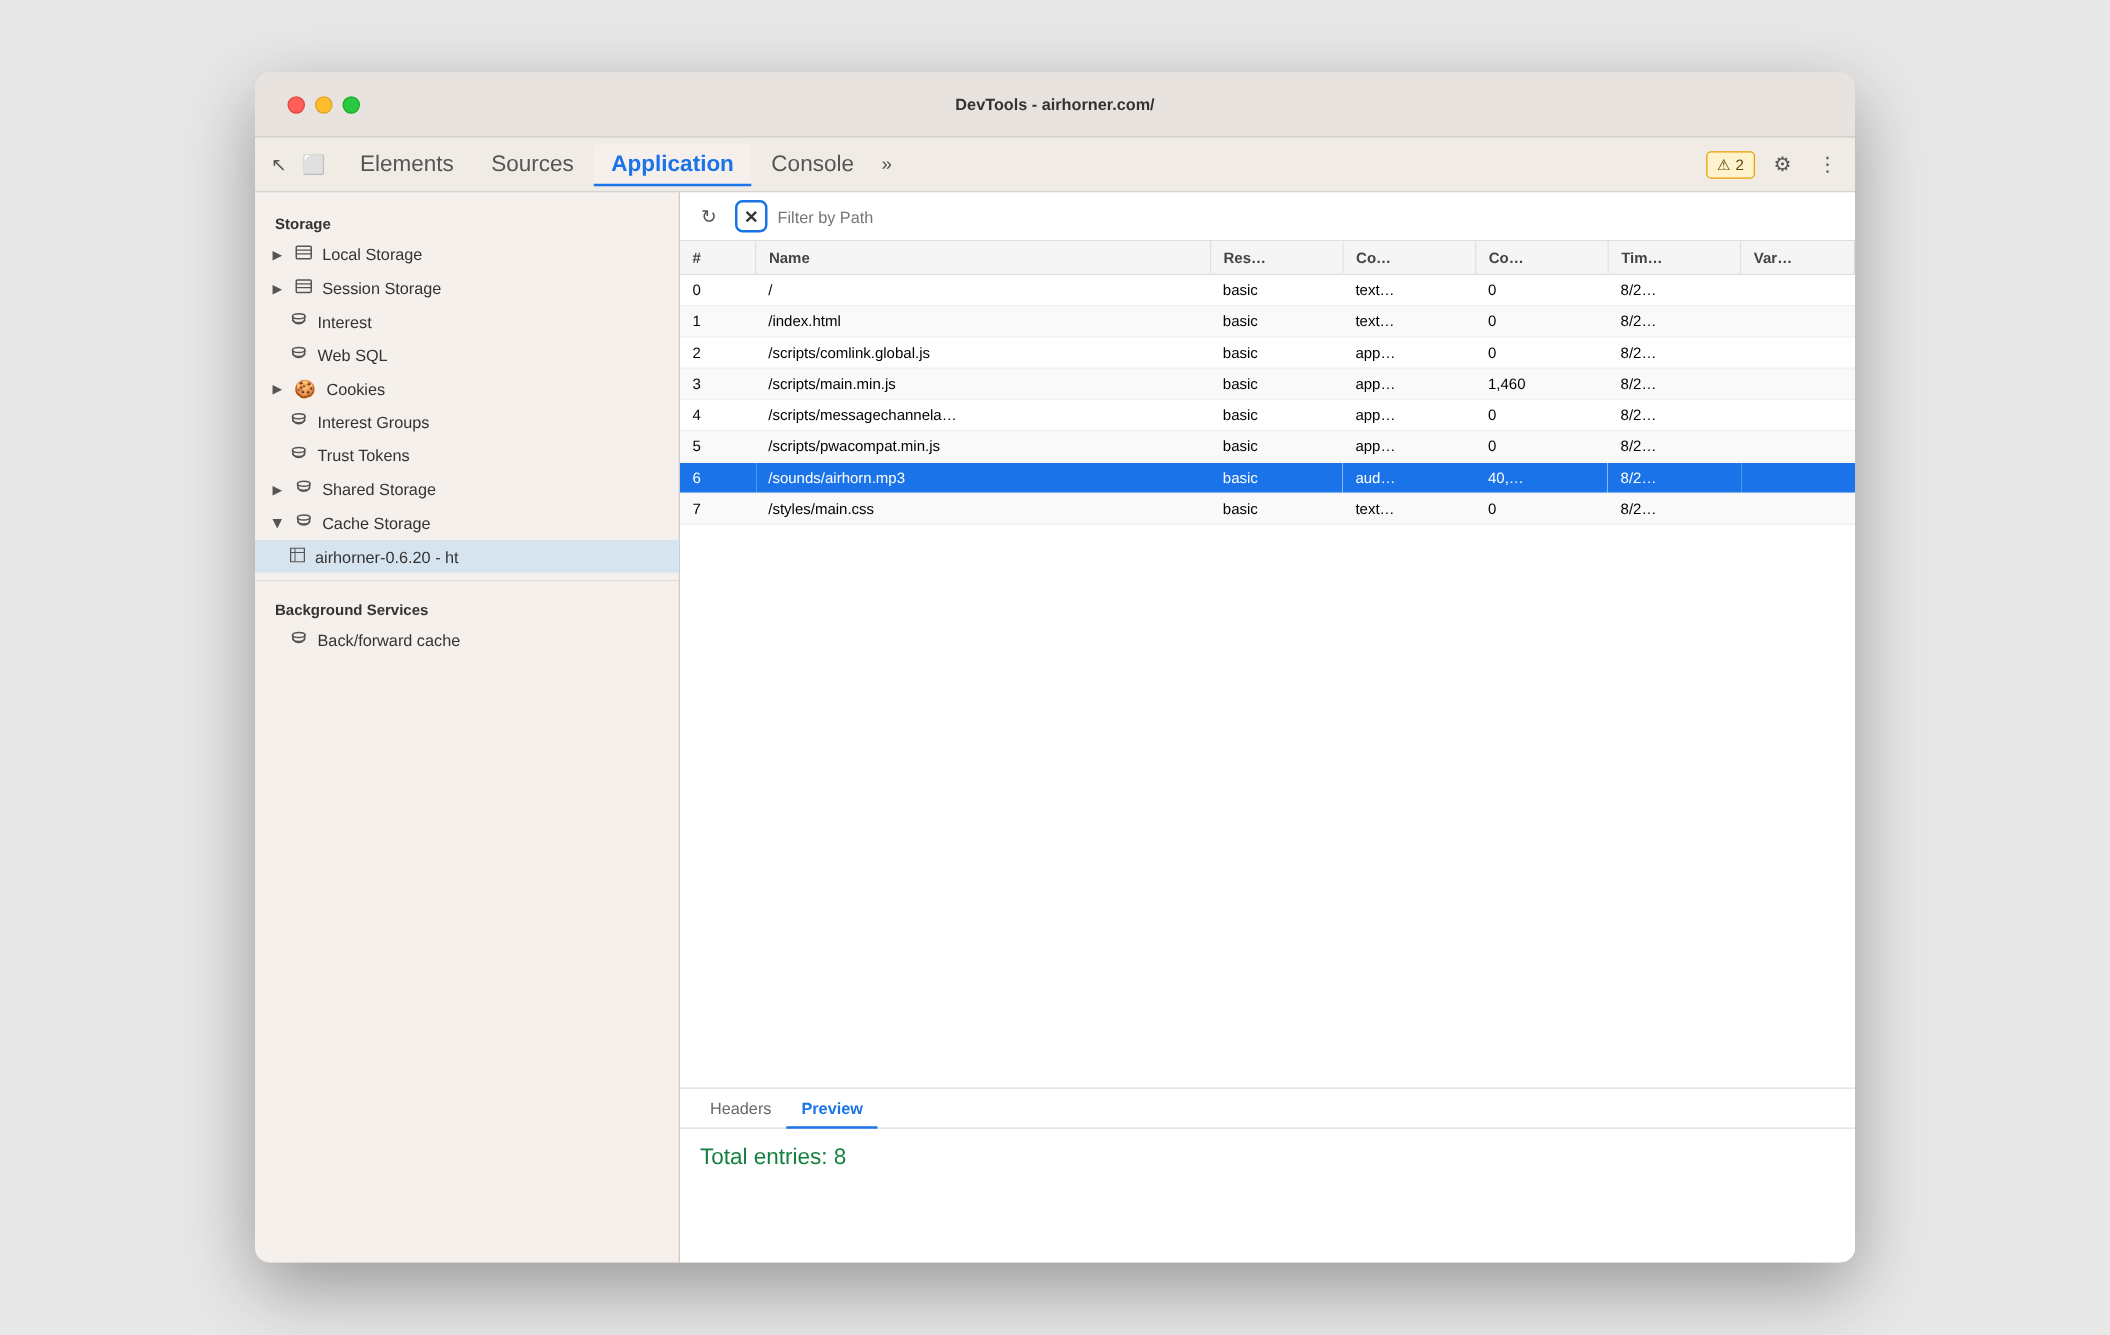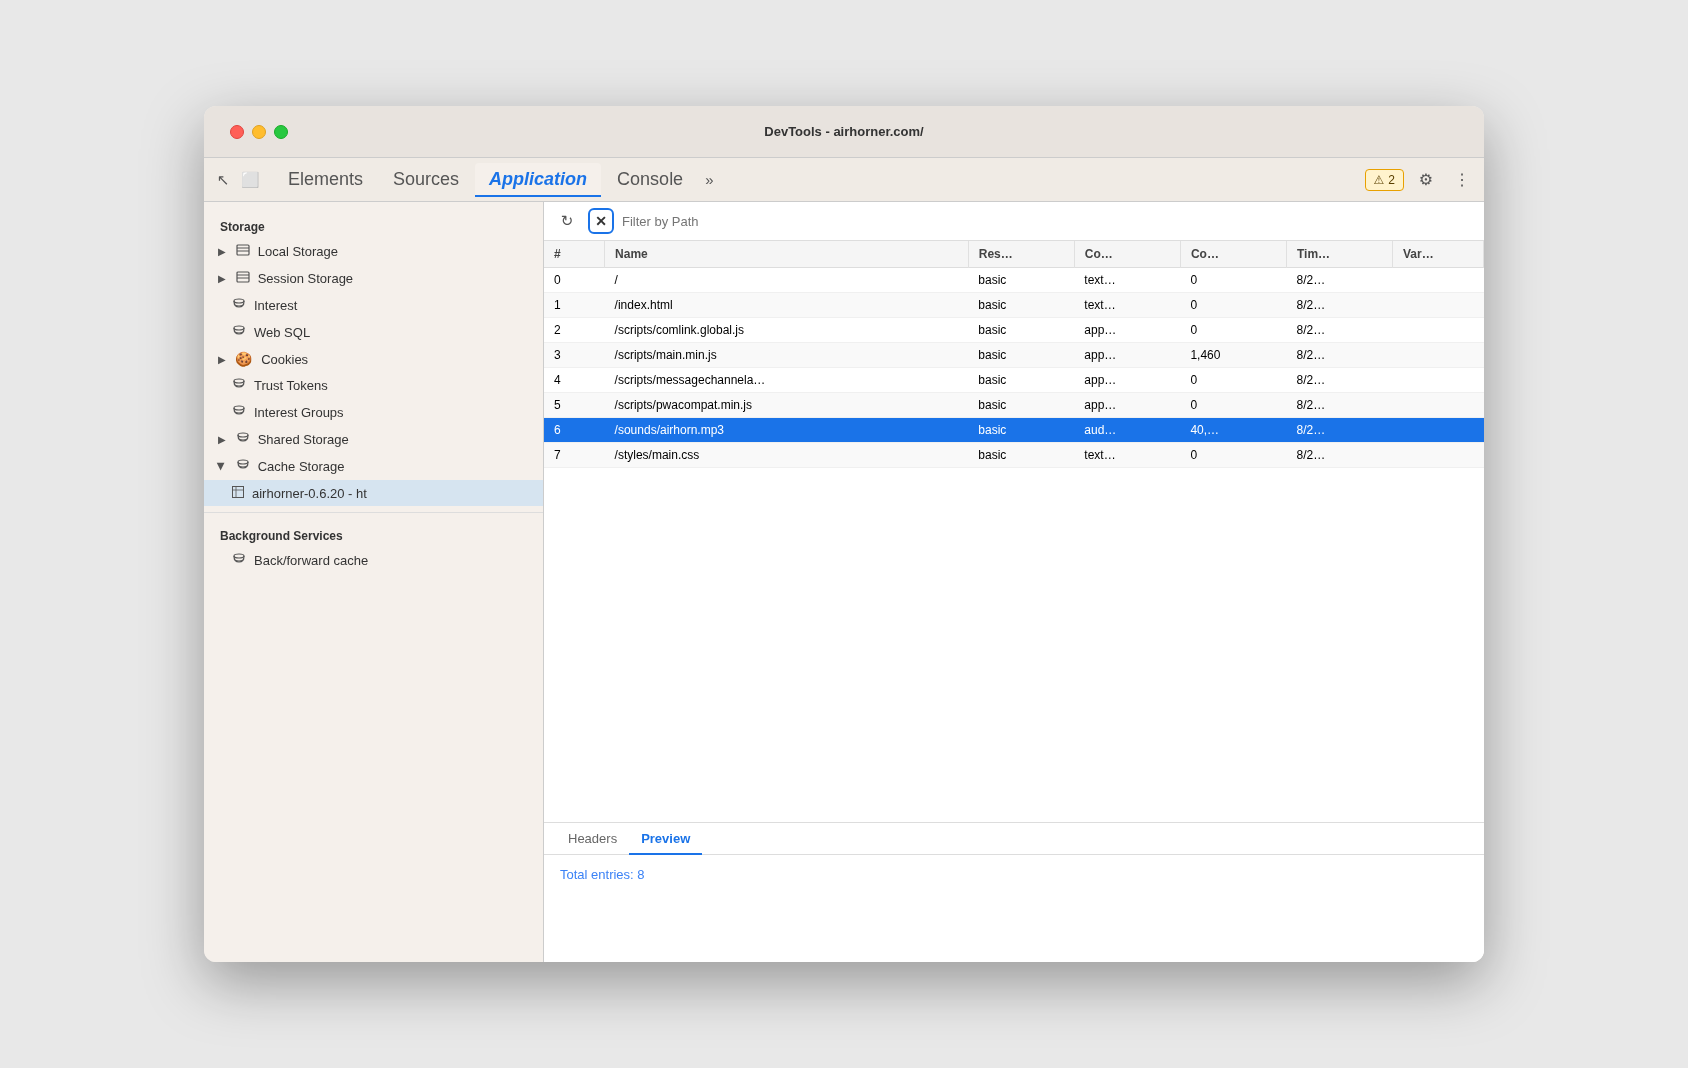--- a/index.html
+++ b/index.html
@@ -80,21 +80,20 @@
       color: #555;
       cursor: pointer;
       border-radius: 4px 4px 0 0;
       position: relative;
       white-space: nowrap;
     }
     .tab.active {
       color: #1a73e8;
       font-weight: 600;
       background: #f5f0eb;
-      font-style: italic;
     }
     .tab.active::after {
       content: '';
       position: absolute;
       bottom: -1px;
       left: 0;
       right: 0;
       height: 2px;
       background: #1a73e8;
     }
@@ -127,21 +126,21 @@
       display: flex;
       align-items: center;
       justify-content: center;
       color: #555;
       font-size: 16px;
       cursor: pointer;
     }
     
     .main {
       display: flex;
-      height: 760px;
+      height: 856px;
     }
     
     .sidebar {
       width: 340px;
       background: #f5f0eb;
       border-right: 1px solid #ccc;
       overflow-y: auto;
       flex-shrink: 0;
       padding: 8px 0;
     }
@@ -306,22 +305,22 @@
       content: '';
       position: absolute;
       bottom: -1px;
       left: 0;
       right: 0;
       height: 2px;
       background: #1a73e8;
     }
     .bottom-content {
       padding: 12px 16px;
-      font-size: 13px;
-      color: #3b82f6;
+      font-size: 18px;
+      color: #15803d;
     }
   </style>
 </head>
 <body>
 
 <div class="window">
 
   <div class="titlebar">
     <div class="traffic-lights">
       <div class="traffic-light tl-red"></div>
@@ -417,32 +416,32 @@
       </div>
 
       <div class="sidebar-item">
         <span class="icon">
           <svg width="14" height="14" viewBox="0 0 14 14" fill="none" xmlns="http://www.w3.org/2000/svg">
             <ellipse cx="7" cy="4" rx="5" ry="2" stroke="#555" stroke-width="1.2" fill="none"></ellipse>
             <path d="M2 4 Q2 10 7 10 Q12 10 12 4" stroke="#555" stroke-width="1.2" fill="none"></path>
             <path d="M2 7 Q2 9 7 9 Q12 9 12 7" stroke="#555" stroke-width="1" fill="none"></path>
           </svg>
         </span>
-        <span class="label">Trust Tokens</span>
+        <span class="label">Interest Groups</span>
       </div>
 
       <div class="sidebar-item">
         <span class="icon">
           <svg width="14" height="14" viewBox="0 0 14 14" fill="none" xmlns="http://www.w3.org/2000/svg">
             <ellipse cx="7" cy="4" rx="5" ry="2" stroke="#555" stroke-width="1.2" fill="none"></ellipse>
             <path d="M2 4 Q2 10 7 10 Q12 10 12 4" stroke="#555" stroke-width="1.2" fill="none"></path>
             <path d="M2 7 Q2 9 7 9 Q12 9 12 7" stroke="#555" stroke-width="1" fill="none"></path>
           </svg>
         </span>
-        <span class="label">Interest Groups</span>
+        <span class="label">Trust Tokens</span>
       </div>
 
       <div class="sidebar-item">
         <span class="arrow">▶</span>
         <span class="icon">
           <svg width="14" height="14" viewBox="0 0 14 14" fill="none" xmlns="http://www.w3.org/2000/svg">
             <ellipse cx="7" cy="4" rx="5" ry="2" stroke="#555" stroke-width="1.2" fill="none"></ellipse>
             <path d="M2 4 Q2 10 7 10 Q12 10 12 4" stroke="#555" stroke-width="1.2" fill="none"></path>
             <path d="M2 7 Q2 9 7 9 Q12 9 12 7" stroke="#555" stroke-width="1" fill="none"></path>
           </svg>

